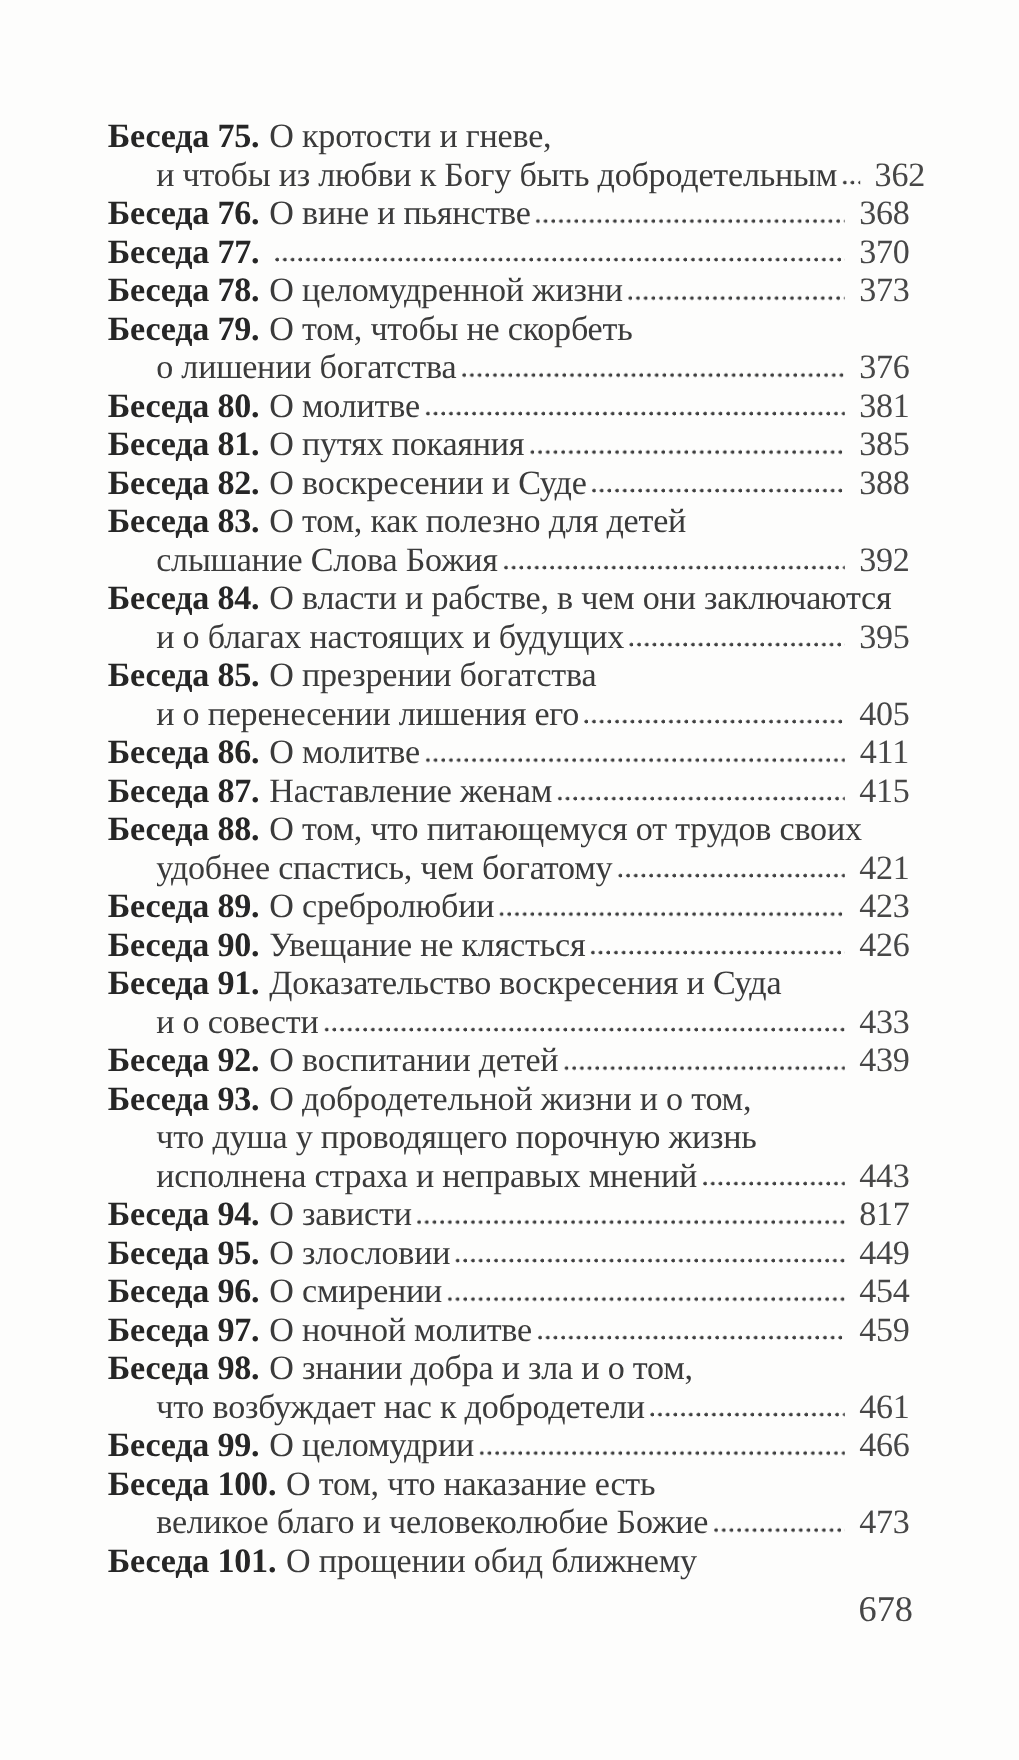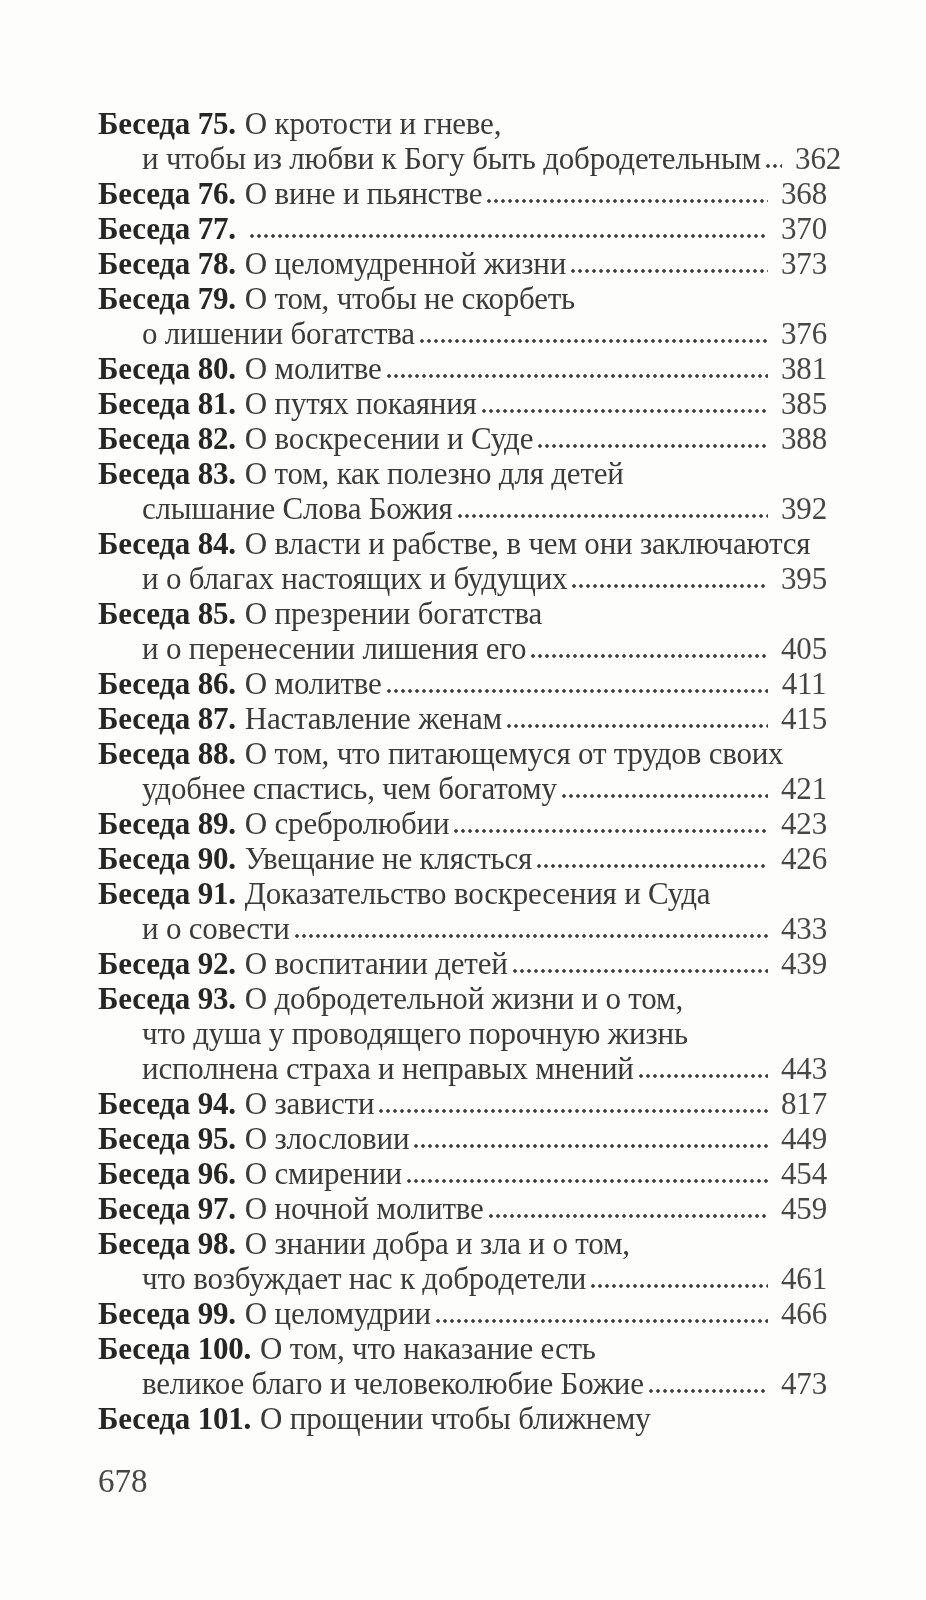--- a/index.html
+++ b/index.html
@@ -61,22 +61,22 @@
     background-repeat:repeat-x;
     background-position:left bottom;
   }
   .pageno{
     flex:0 0 auto;
     color:var(--pageno);
     text-align:center;
     min-width:52px;
   }
   .folio{
-    margin-top:27px;
-    text-align:left;
+    margin-top:10px;
+    text-align:right;
     font-size:33px;
     color:var(--pageno);
   }
 </style>
 </head>
 <body>
 
 <div class="page">
   <div class="toc">
     <div>
@@ -316,19 +316,19 @@
           </div>
           <div class="line cont">
             <span class="text">великое благо и человеколюбие Божие</span>
             <span class="leader"></span>
             <span class="pageno">473</span>
           </div>
         </div>
         <div class="entry">
           <div class="line">
             <span class="label">Беседа 101.</span>
-            <span class="text">О прощении чтобы ближнему</span>
+            <span class="text">О прощении обид ближнему</span>
           </div>
         </div>
       </div>
   </div>
   <div class="folio">678</div>
 </div>
 
 </body></html>

